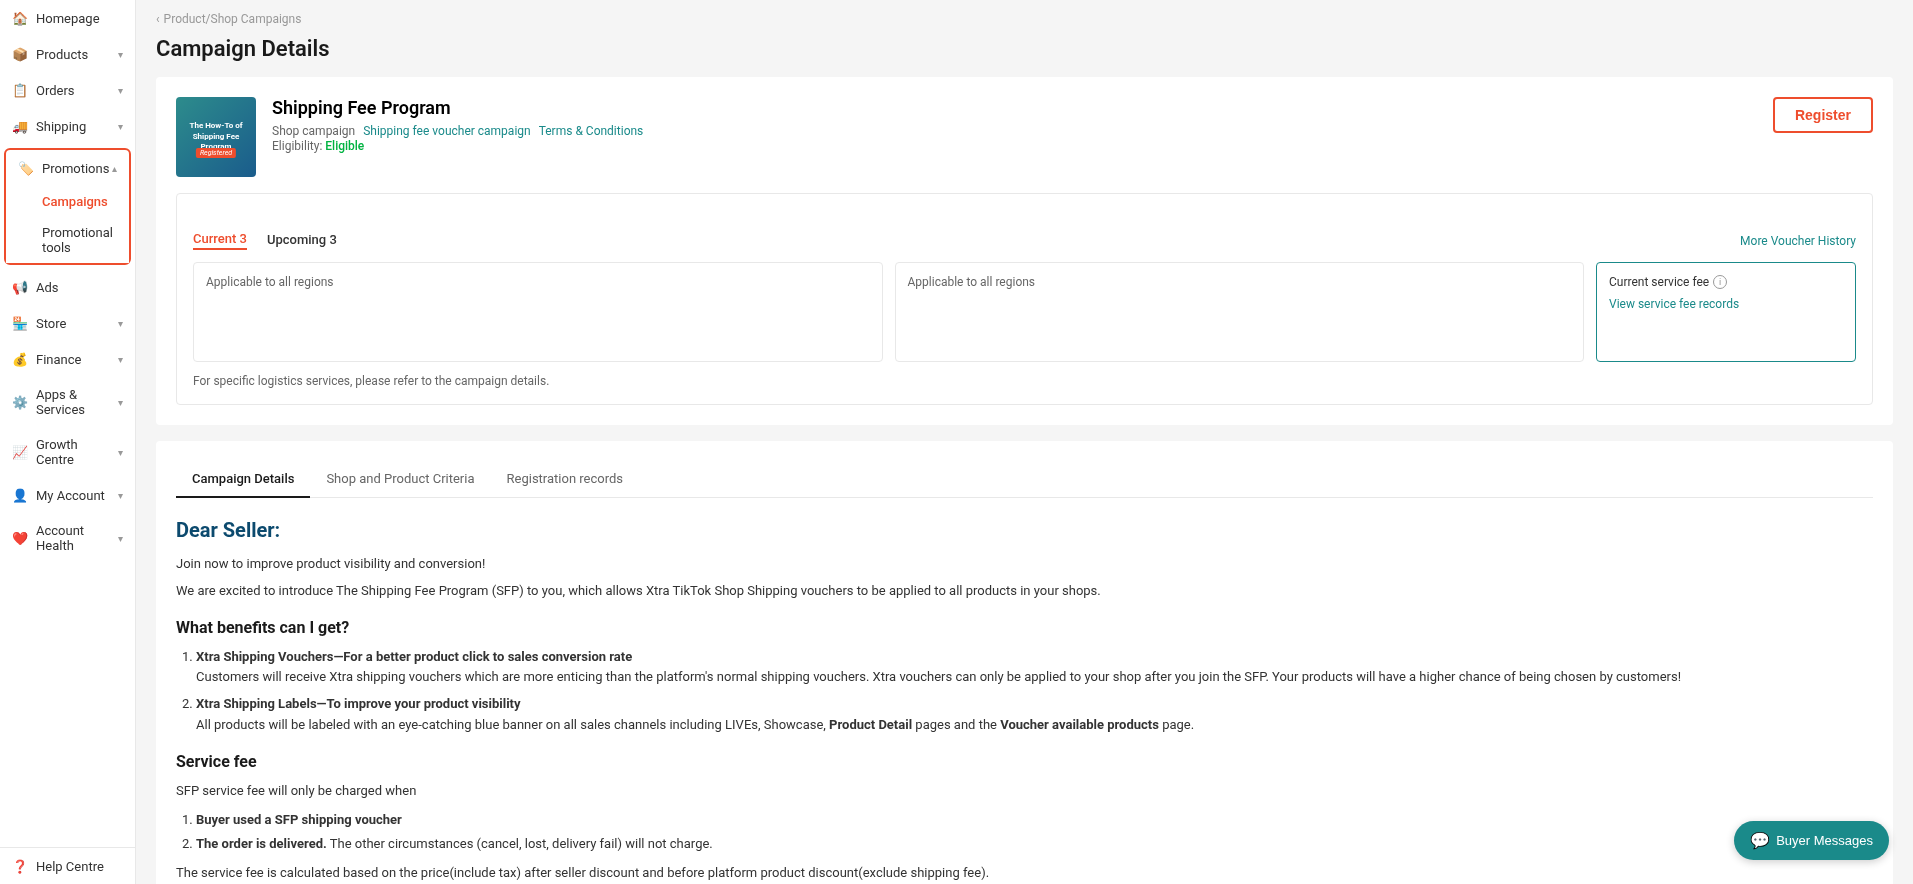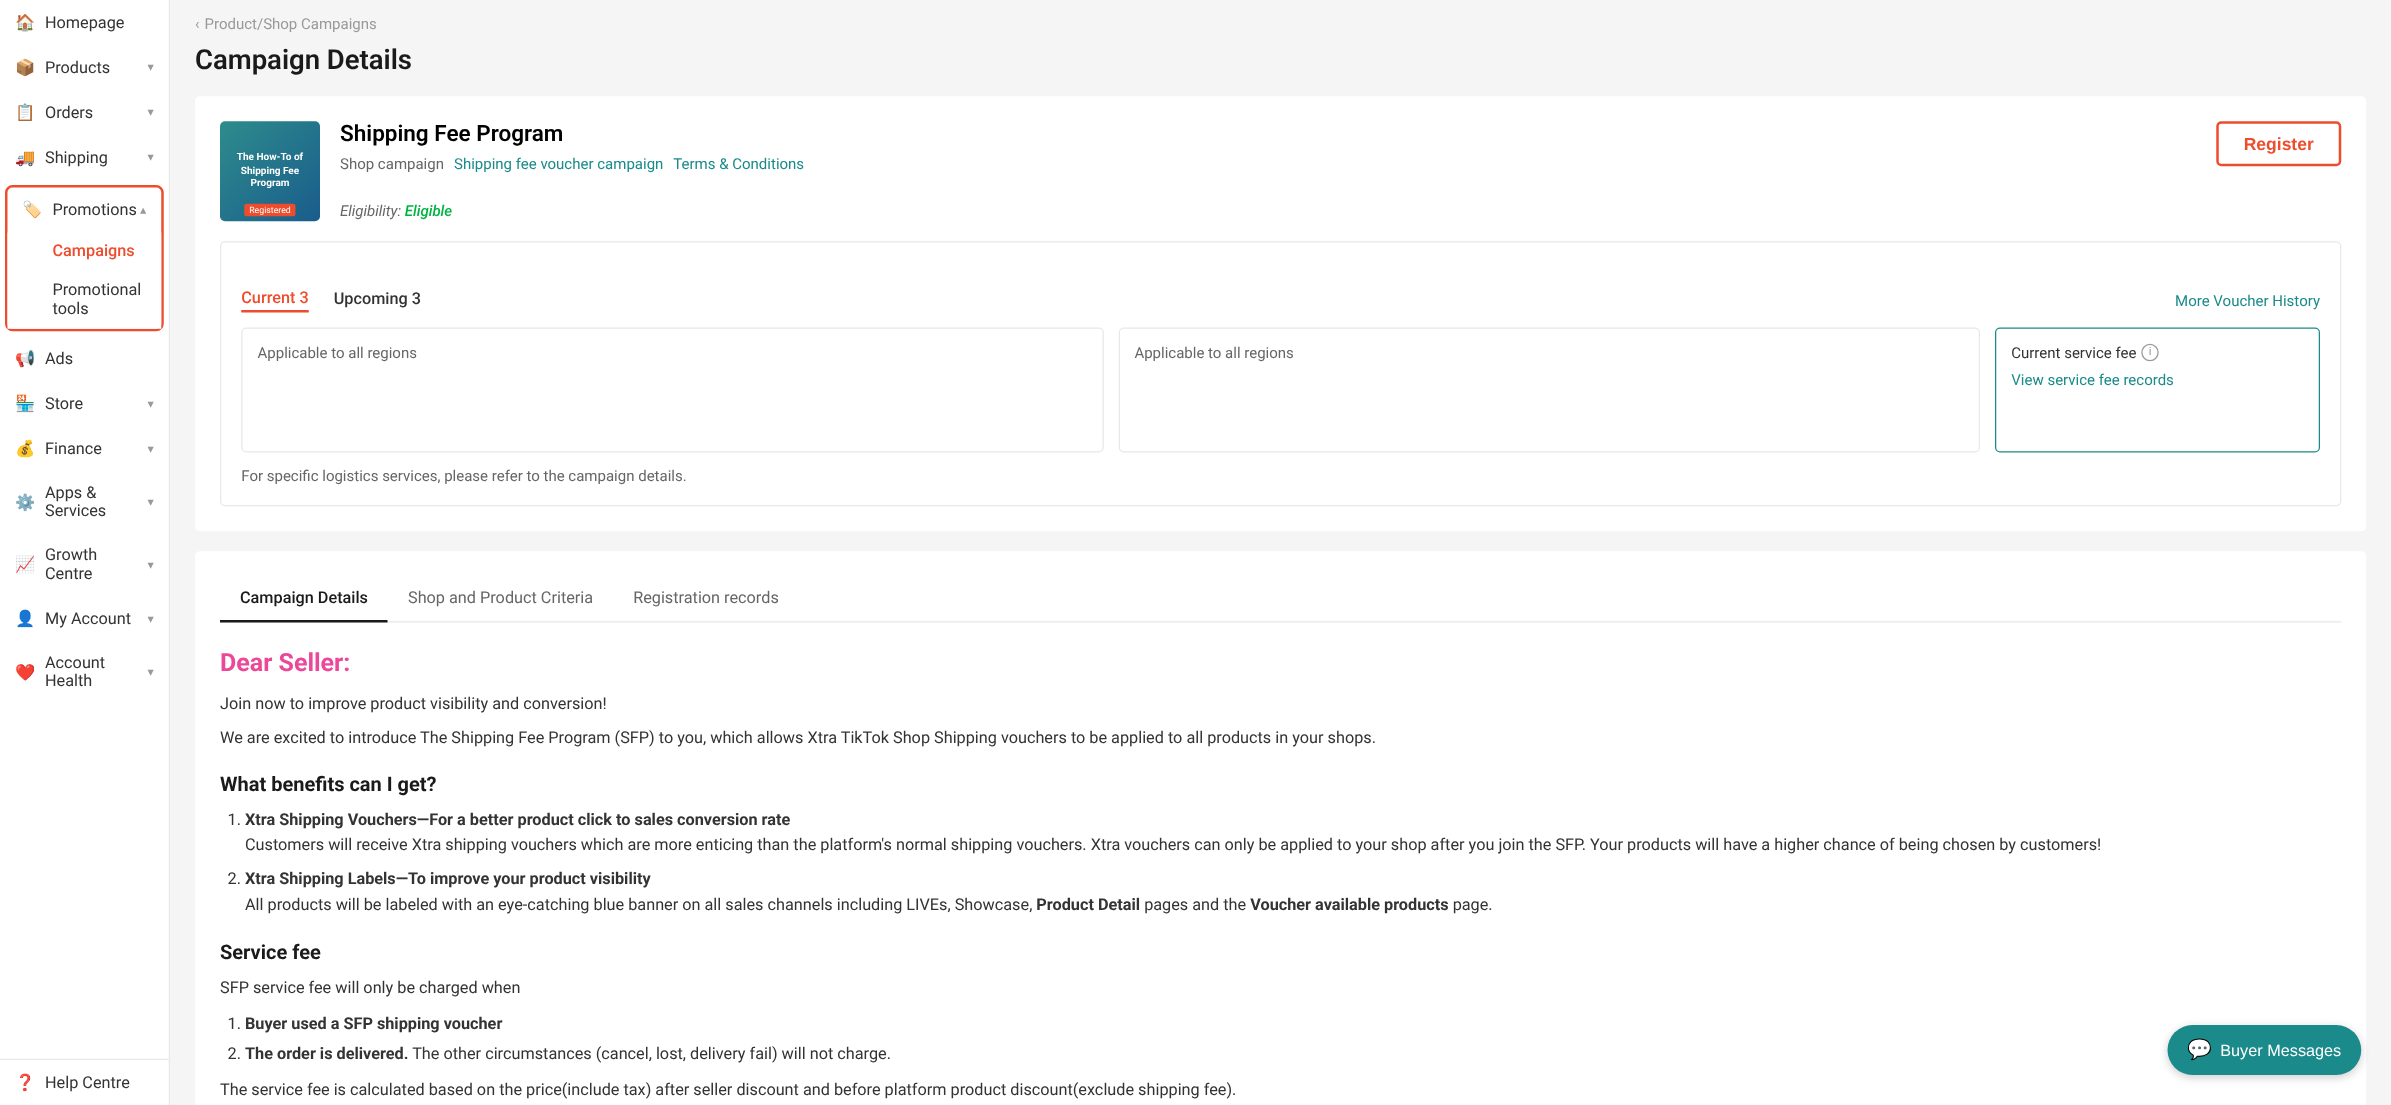--- a/index.html
+++ b/index.html
@@ -22,27 +22,27 @@
     .breadcrumb { font-size: 12px; color: #999; padding: 12px 20px 4px; display: flex; align-items: center; gap: 4px; background: #f5f5f5; }
     .breadcrumb a { color: #999; text-decoration: none; }
     .page-title { font-size: 22px; font-weight: 600; padding: 6px 20px 16px; color: #1a1a1a; }
 
     
     .campaign-card { background: #fff; margin: 0 20px 16px; border-radius: 4px; padding: 20px; }
     .campaign-header { display: flex; align-items: flex-start; gap: 16px; }
     .campaign-thumb { width: 80px; height: 80px; border-radius: 4px; overflow: hidden; background: linear-gradient(135deg, #2d8c8c, #1a5c8c); display: flex; align-items: center; justify-content: center; flex-shrink: 0; position: relative; }
     .campaign-thumb-inner { width: 100%; height: 100%; display: flex; flex-direction: column; align-items: center; justify-content: center; padding: 6px; }
     .campaign-thumb-text { color: #fff; font-size: 8px; text-align: center; line-height: 1.3; font-weight: bold; }
-    .campaign-thumb-badge { position: absolute; bottom: 4px; left: 50%; transform: translateX(-50%); background: #ee4d2d; color: #fff; font-size: 7px; padding: 1px 4px; border-radius: 2px; white-space: nowrap; }
+    .campaign-thumb-badge { position: absolute; bottom: 19px; left: 50%; transform: translateX(-50%); background: #ee4d2d; color: #fff; font-size: 7px; padding: 1px 4px; border-radius: 2px; white-space: nowrap; font-style: italic; }
     .campaign-info { flex: 1; }
     .campaign-name { font-size: 18px; font-weight: 600; margin-bottom: 6px; }
     .campaign-links { display: flex; gap: 8px; font-size: 12px; align-items: flex-start; }
     .campaign-links span { color: #666; }
     .campaign-links a { color: #1a8a8a; text-decoration: none; }
-    .eligibility { margin-top: 24px; font-size: 12px; color: #666; font-style: italic; }
+    .eligibility { margin-top: 1px; font-size: 12px; color: #666; }
     .eligible-badge { color: #00b341; font-weight: 500; }
     .register-btn { background: #fff; border: 2px solid #ee4d2d; color: #ee4d2d; padding: 8px 20px; border-radius: 4px; font-size: 14px; font-weight: 600; cursor: pointer; margin-left: auto; }
 
     
     .voucher-section { margin-top: 16px; border: 1px solid #e8e8e8; border-radius: 4px; padding: 16px; }
     .voucher-tabs { display: flex; gap: 20px; margin-bottom: 12px; align-items: center; margin-top: 21px; }
     .voucher-tab { font-size: 13px; color: #333; font-weight: 500; cursor: pointer; padding-bottom: 2px; }
     .voucher-tab.active { border-bottom: 2px solid #ee4d2d; color: #ee4d2d; }
     .more-voucher-link { margin-left: auto; font-size: 12px; color: #1a8a8a; cursor: pointer; text-decoration: none; }
     .voucher-grid { display: grid; grid-template-columns: 1fr 1fr 260px; gap: 12px; }
@@ -51,21 +51,21 @@
     .service-fee-label { font-size: 12px; color: #333; display: flex; align-items: center; gap: 4px; }
     .info-icon { width: 14px; height: 14px; border-radius: 50%; border: 1px solid #999; display: inline-flex; align-items: center; justify-content: center; font-size: 9px; color: #999; }
     .view-fee-link { font-size: 12px; color: #1a8a8a; cursor: pointer; text-decoration: none; display: block; margin-top: 8px; }
     .voucher-note { font-size: 12px; color: #666; margin-top: 12px; }
 
     
     .detail-tabs-card { background: #fff; margin: 0 20px 16px; border-radius: 4px; padding: 20px; }
     .detail-tabs { display: flex; gap: 0; border-bottom: 1px solid #e8e8e8; margin-bottom: 20px; }
     .detail-tab { padding: 10px 16px; font-size: 13px; cursor: pointer; color: #666; border-bottom: 2px solid transparent; margin-bottom: -1px; }
     .detail-tab.active { color: #1a1a1a; border-bottom-color: #1a1a1a; font-weight: 500; }
-    .content-section h2 { font-size: 20px; font-weight: 700; margin-bottom: 12px; color: #ec4899; }
+    .content-section h2 { font-size: 20px; font-weight: 700; margin-bottom: 12px; color: #0c4a6e; }
     .content-section h3 { font-size: 16px; font-weight: 700; margin: 16px 0 10px; color: #1a1a1a; }
     .content-section p { font-size: 13px; color: #333; line-height: 1.6; margin-bottom: 6px; }
     .content-section ol { padding-left: 20px; margin: 8px 0; }
     .content-section ol li { font-size: 13px; color: #333; line-height: 1.6; margin-bottom: 4px; }
     .bold { font-weight: 700; }
 
     
     .buyer-messages-btn { position: fixed; bottom: 24px; right: 24px; background: #1a8a8a; color: #fff; border: none; border-radius: 24px; padding: 10px 16px; font-size: 13px; cursor: pointer; display: flex; align-items: center; gap: 6px; box-shadow: 0 2px 8px rgba(0,0,0,0.2); }
     .msg-icon { font-size: 16px; }
   </style>

